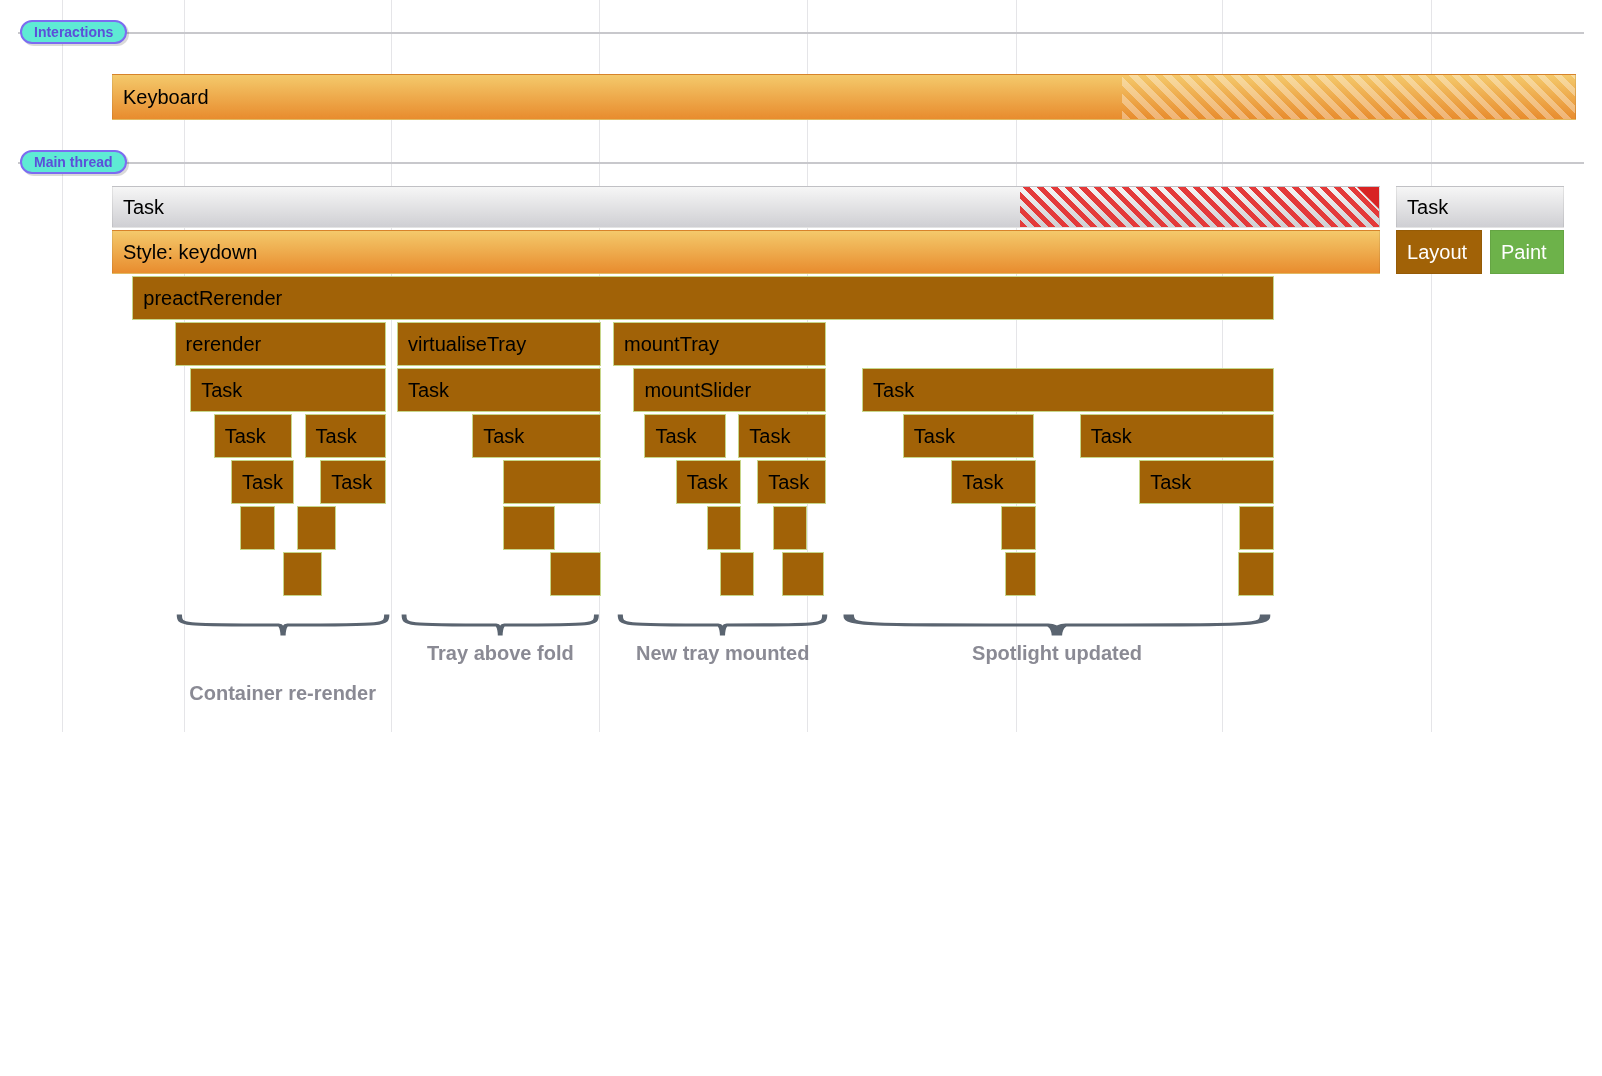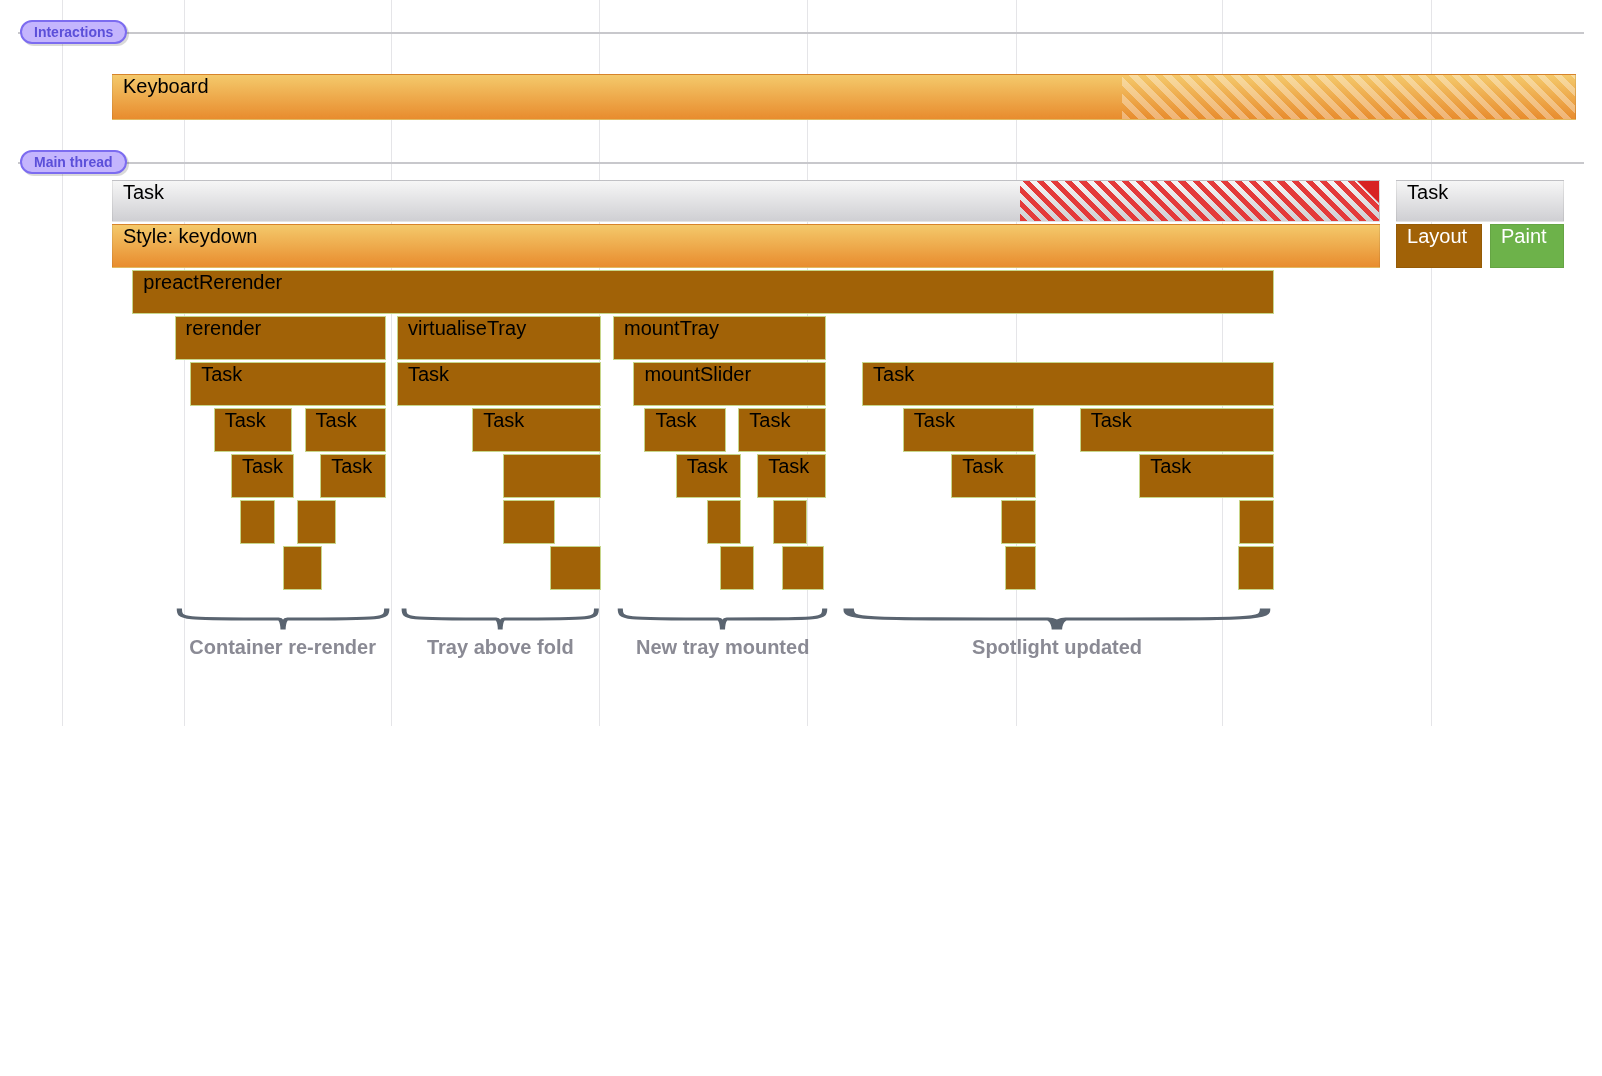--- a/index.html
+++ b/index.html
@@ -25,39 +25,39 @@
   }
   .content { position: relative; z-index: 1; }
   .track-label {
     display: inline-block;
     padding: 2px 12px;
     border: 2px solid #7c6cf0;
     border-radius: 999px;
     color: #5b4fd9;
     font-size: 14px;
     font-weight: 600;
-    background: #c4b5fd;
+    background: #5eead4;
     margin-left: 10px;
     box-shadow: 2px 2px 0 rgba(0,0,0,0.15);
     position: relative;
   }
   .track-rule {
     border-top: 2px solid #c8c8cc;
     margin-top: -12px;
     margin-bottom: 12px;
     margin-left: 8px;
     margin-right: 8px;
   }
   .lane { position: relative; height: 44px; margin: 2px 8px; }
   .bar {
     position: absolute;
     top: 0; bottom: 0;
     padding: 0 10px;
     display: flex;
-    align-items: flex-start;
+    align-items: center;
     font-size: 20px;
     font-weight: 500;
     color: #1a1a1a;
     border: 1px solid rgba(0,0,0,0.07);
     overflow: hidden;
     white-space: nowrap;
   }
   .orange-grad { background: linear-gradient(to bottom, #f4c96b, #e88c2e); color: #000; }
   .gray-grad   { background: linear-gradient(to bottom, #f6f6f6, #cfcfd3); color: #000; }
   .green       { background: #a16207; color: #000; border-color: #c7d68a; }
@@ -121,21 +121,21 @@
       <span>Keyboard</span>
       <div class="hatch-orange" style="position: absolute; inset: 0px 0px 0px 68.984%;" id="kb-hatch"></div>
     </div>
   </div>
 
   <div>
     <span class="track-label">Main thread</span>
   </div>
   <div class="track-rule"></div>
 
-  <div id="flame" style="margin-top:16px;">
+  <div id="flame" style="margin-top:22px;">
       <div class="lane" style="height: 42px;">
         <div class="bar gray-grad" style="left: 6%; width: 81%;">
           <span>Task</span>
           <div class="hatch-red" style="position: absolute; inset: 0px 0px 0px 71.6049%;"></div>
           <div class="corner-flag"></div>
         </div>
         <div class="bar gray-grad" style="left: 88%; width: 10.7%;">
           <span>Task</span>
         </div>
       </div>
@@ -252,19 +252,19 @@
         </svg></div>
       <div class="brace" style="left: 38.2%; width: 13.6%;"><svg viewBox="0 0 100 20" preserveAspectRatio="none">
           <path d="M2 2 C 2 10, 2 10, 48 10 C 50 10, 50 18, 50 18 C 50 18, 50 10, 52 10 C 98 10, 98 10, 98 2" fill="none" stroke="#5a6470" stroke-width="2.4"></path>
         </svg></div>
       <div class="brace" style="left: 52.5%; width: 27.7%;"><svg viewBox="0 0 100 20" preserveAspectRatio="none">
           <path d="M2 2 C 2 10, 2 10, 48 10 C 50 10, 50 18, 50 18 C 50 18, 50 10, 52 10 C 98 10, 98 10, 98 2" fill="none" stroke="#5a6470" stroke-width="2.4"></path>
         </svg></div>
     </div>
 
   <div class="caption-row">
-    <div class="caption" id="cap0" style="left: 16.9%; transform: translateX(-50%);">Container re-render</div>
+    <div class="caption" id="cap0" style="left: 16.9%; transform: translateX(-50%); margin-top: 40px;">Container re-render</div>
     <div class="caption" id="cap1" style="left: 30.8%; transform: translateX(-50%);">Tray above fold</div>
     <div class="caption" id="cap2" style="left: 45%; transform: translateX(-50%);">New tray mounted</div>
     <div class="caption" id="cap3" style="left: 66.35%; transform: translateX(-50%);">Spotlight updated</div>
   </div>
 
 </div>
 
 </body></html>

